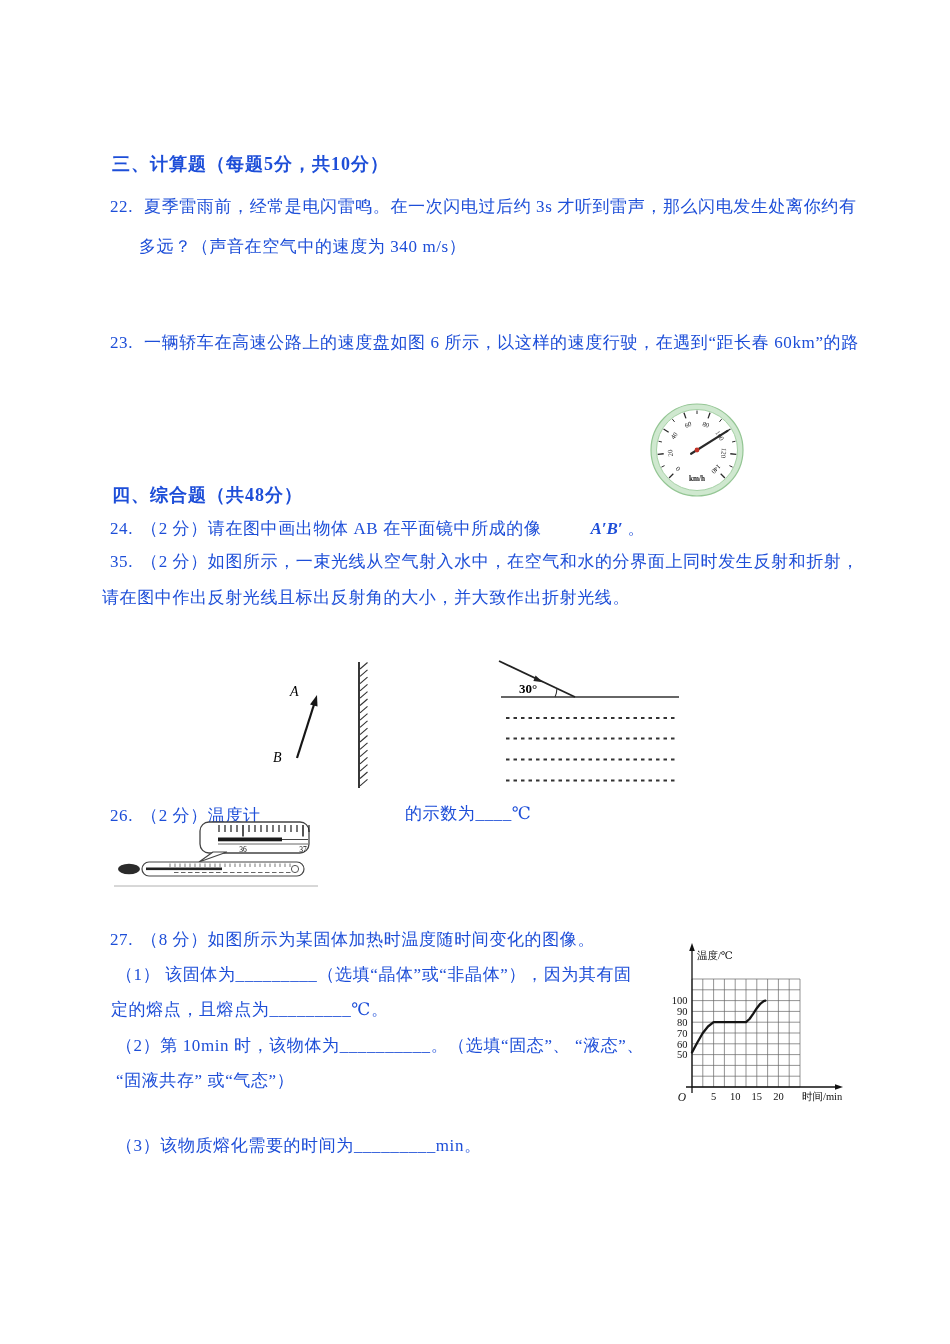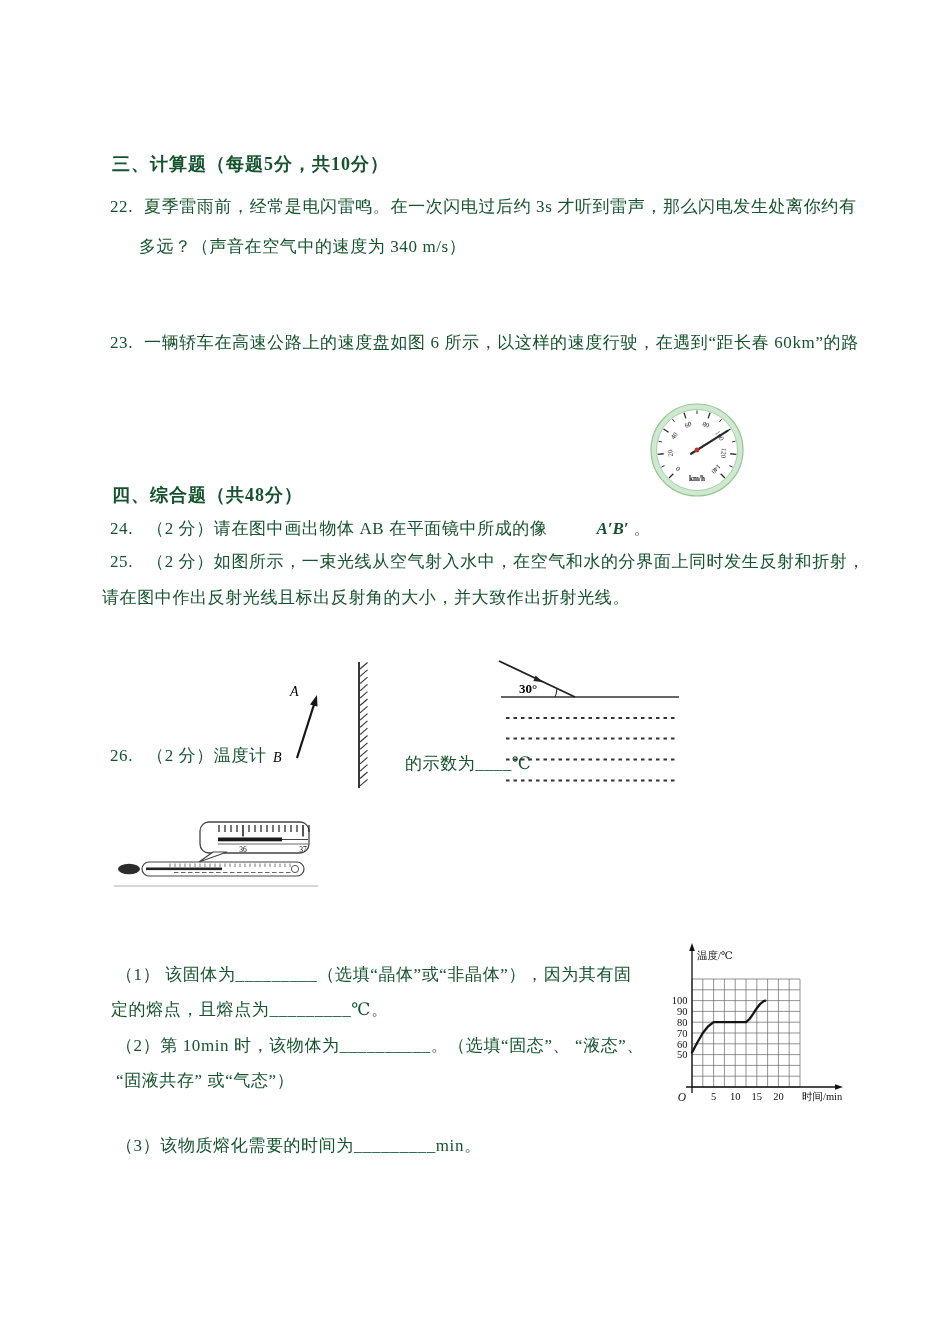--- a/index.html
+++ b/index.html
@@ -1,20 +1,20 @@
 <!DOCTYPE html>
 <html><head>
 <meta charset="utf-8">
 <style>
   html,body{margin:0;padding:0;background:#ffffff;}
   .page{position:relative;width:950px;height:1344px;background:#ffffff;overflow:hidden;
-        font-family:"Liberation Serif","DejaVu Serif",serif;color:#14532d;}
+        font-family:"Liberation Serif","DejaVu Serif",serif;color:#1d4ed8;}
   .line{position:absolute;font-size:17px;letter-spacing:0.6px;white-space:nowrap;line-height:24px;}
   .line .num{margin-right:11px;}
-  .line .numtight{margin-right:14px;}
+  .line .numtight{margin-right:8px;}
   .bold{font-weight:bold;font-size:18px;letter-spacing:1px;}
   .mathit{font-style:italic;font-weight:bold;letter-spacing:0;margin-left:44px;}
   .fig{position:absolute;}
   svg text{font-family:"Liberation Serif","DejaVu Serif",serif;}
 </style>
 </head>
 <body>
 
 <div class="page">
 
@@ -60,21 +60,21 @@
       <circle cx="52" cy="51" r="2.4" fill="#c13327"></circle>
     </svg>
 
   <div class="line bold" style="left:112px;top:483px">四、综合题（共48分）</div>
 
   <div class="line" style="left:110px;top:517px">
     <span class="numtight">24.</span><span>（2 分）请在图中画出物体 AB 在平面镜中所成的像 </span><span class="mathit">A′B′</span><span> 。</span>
   </div>
 
   <div class="line" style="left:110px;top:550px">
-    <span class="numtight">25.</span><span>（2 分）如图所示，一束光线从空气射入水中，在空气和水的分界面上同时发生反射和折射，</span>
+    <span class="numtight">35.</span><span>（2 分）如图所示，一束光线从空气射入水中，在空气和水的分界面上同时发生反射和折射，</span>
   </div>
   <div class="line" style="left:102px;top:586px">请在图中作出反射光线且标出反射角的大小，并大致作出折射光线。</div>
 
   <svg id="mirror-svg" class="fig" style="left:268px;top:648px" width="110" height="145" viewBox="0 0 110 145">
     <line x1="91" y1="14" x2="91" y2="140" stroke="#222" stroke-width="1.8"></line>
     <line x1="29" y1="110" x2="46.5" y2="55" stroke="#161616" stroke-width="2.2"></line>
     <polygon points="49,47 49.5,58.5 42,56.5" fill="#161616"></polygon>
     <text x="22" y="48" font-size="14" font-style="italic">A</text>
     <text x="5" y="114" font-size="14" font-style="italic">B</text>
   <line x1="92" y1="21" x2="99.5" y2="14.5" stroke="#333" stroke-width="1.1"></line>
@@ -101,24 +101,24 @@
     <line x1="4" y1="11" x2="80" y2="47" stroke="#222" stroke-width="1.8"></line>
     <polygon points="48,32.3 40.6,25.6 38.4,30.9" fill="#222"></polygon>
     <path d="M 60 47 A 20 20 0 0 0 61.9 38.5" fill="none" stroke="#333" stroke-width="1.1"></path>
     <text x="24" y="43" font-size="13" font-weight="bold">30°</text>
     <line x1="11" y1="68" x2="181" y2="68" stroke="#333" stroke-width="2.2" stroke-dasharray="3.5 4"></line>
     <line x1="11" y1="88.5" x2="181" y2="88.5" stroke="#333" stroke-width="2.2" stroke-dasharray="3.5 4"></line>
     <line x1="11" y1="109.5" x2="181" y2="109.5" stroke="#333" stroke-width="2.2" stroke-dasharray="3.5 4"></line>
     <line x1="11" y1="130.5" x2="181" y2="130.5" stroke="#333" stroke-width="2.2" stroke-dasharray="3.5 4"></line>
   </svg>
 
-  <div class="line" style="left:110px;top:744px">
+  <div class="line" style="left:110px;top:804px">
     <span class="numtight">26.</span><span>（2 分）温度计</span>
   </div>
-  <div class="line" style="left:405px;top:752px">的示数为____℃</div>
+  <div class="line" style="left:405px;top:802px">的示数为____℃</div>
 
   <svg id="thermo-svg" class="fig" style="left:112px;top:806px" width="212" height="86" viewBox="0 0 212 86">
     <rect x="88" y="16" width="109" height="31" rx="9" fill="#ffffff" stroke="#444" stroke-width="1.3"></rect>
     <polygon points="101,46 87,56 115,46" fill="#ffffff" stroke="#444" stroke-width="1.2"></polygon>
     <line x1="106" y1="38" x2="196" y2="38" stroke="#555" stroke-width="0.9"></line>
     <rect x="106" y="31.5" width="64" height="3.8" fill="#1a1a1a"></rect>
     <line x1="170" y1="33.5" x2="196" y2="33.5" stroke="#444" stroke-width="1"></line>
     <text x="131" y="45.5" font-size="7.5" text-anchor="middle">36</text>
     <text x="191" y="45.5" font-size="7.5" text-anchor="middle">37</text>
     <rect x="30" y="56" width="162" height="14" rx="7" fill="#ffffff" stroke="#444" stroke-width="1.2"></rect>
@@ -179,20 +179,23 @@
       <line x1="125" y1="66.5" x2="129.5" y2="66.5" stroke="#666" stroke-width="1"></line>
       <line x1="132" y1="66.5" x2="136.5" y2="66.5" stroke="#666" stroke-width="1"></line>
       <line x1="139" y1="66.5" x2="143.5" y2="66.5" stroke="#666" stroke-width="1"></line>
       <line x1="146" y1="66.5" x2="150.5" y2="66.5" stroke="#666" stroke-width="1"></line>
       <line x1="153" y1="66.5" x2="157.5" y2="66.5" stroke="#666" stroke-width="1"></line>
       <line x1="160" y1="66.5" x2="164.5" y2="66.5" stroke="#666" stroke-width="1"></line>
       <line x1="167" y1="66.5" x2="171.5" y2="66.5" stroke="#666" stroke-width="1"></line>
       <line x1="174" y1="66.5" x2="178.5" y2="66.5" stroke="#666" stroke-width="1"></line>
     </svg>
 
+  <div class="line" style="left:110px;top:928px">
+    <span class="numtight">27.</span><span>（8 分）如图所示为某固体加热时温度随时间变化的图像。</span>
+  </div>
   <div class="line" style="left:116px;top:963px">（1）  该固体为_________（选填“晶体”或“非晶体”），因为其有固</div>
   <div class="line" style="left:111px;top:998px">定的熔点，且熔点为_________℃。</div>
   <div class="line" style="left:116px;top:1034px">（2）第 10min 时，该物体为__________。（选填“固态”、 “液态”、</div>
   <div class="line" style="left:116px;top:1069px">“固液共存” 或“气态”）</div>
   <div class="line" style="left:116px;top:1134px">（3）该物质熔化需要的时间为_________min。</div>
 
   <svg id="graph-svg" class="fig" style="left:650px;top:930px" width="218" height="186" viewBox="0 0 218 186">
       <line x1="42" y1="49" x2="42" y2="157" stroke="#666" stroke-width="0.7"></line>
       <line x1="52.8" y1="49" x2="52.8" y2="157" stroke="#666" stroke-width="0.7"></line>
       <line x1="63.6" y1="49" x2="63.6" y2="157" stroke="#666" stroke-width="0.7"></line>

